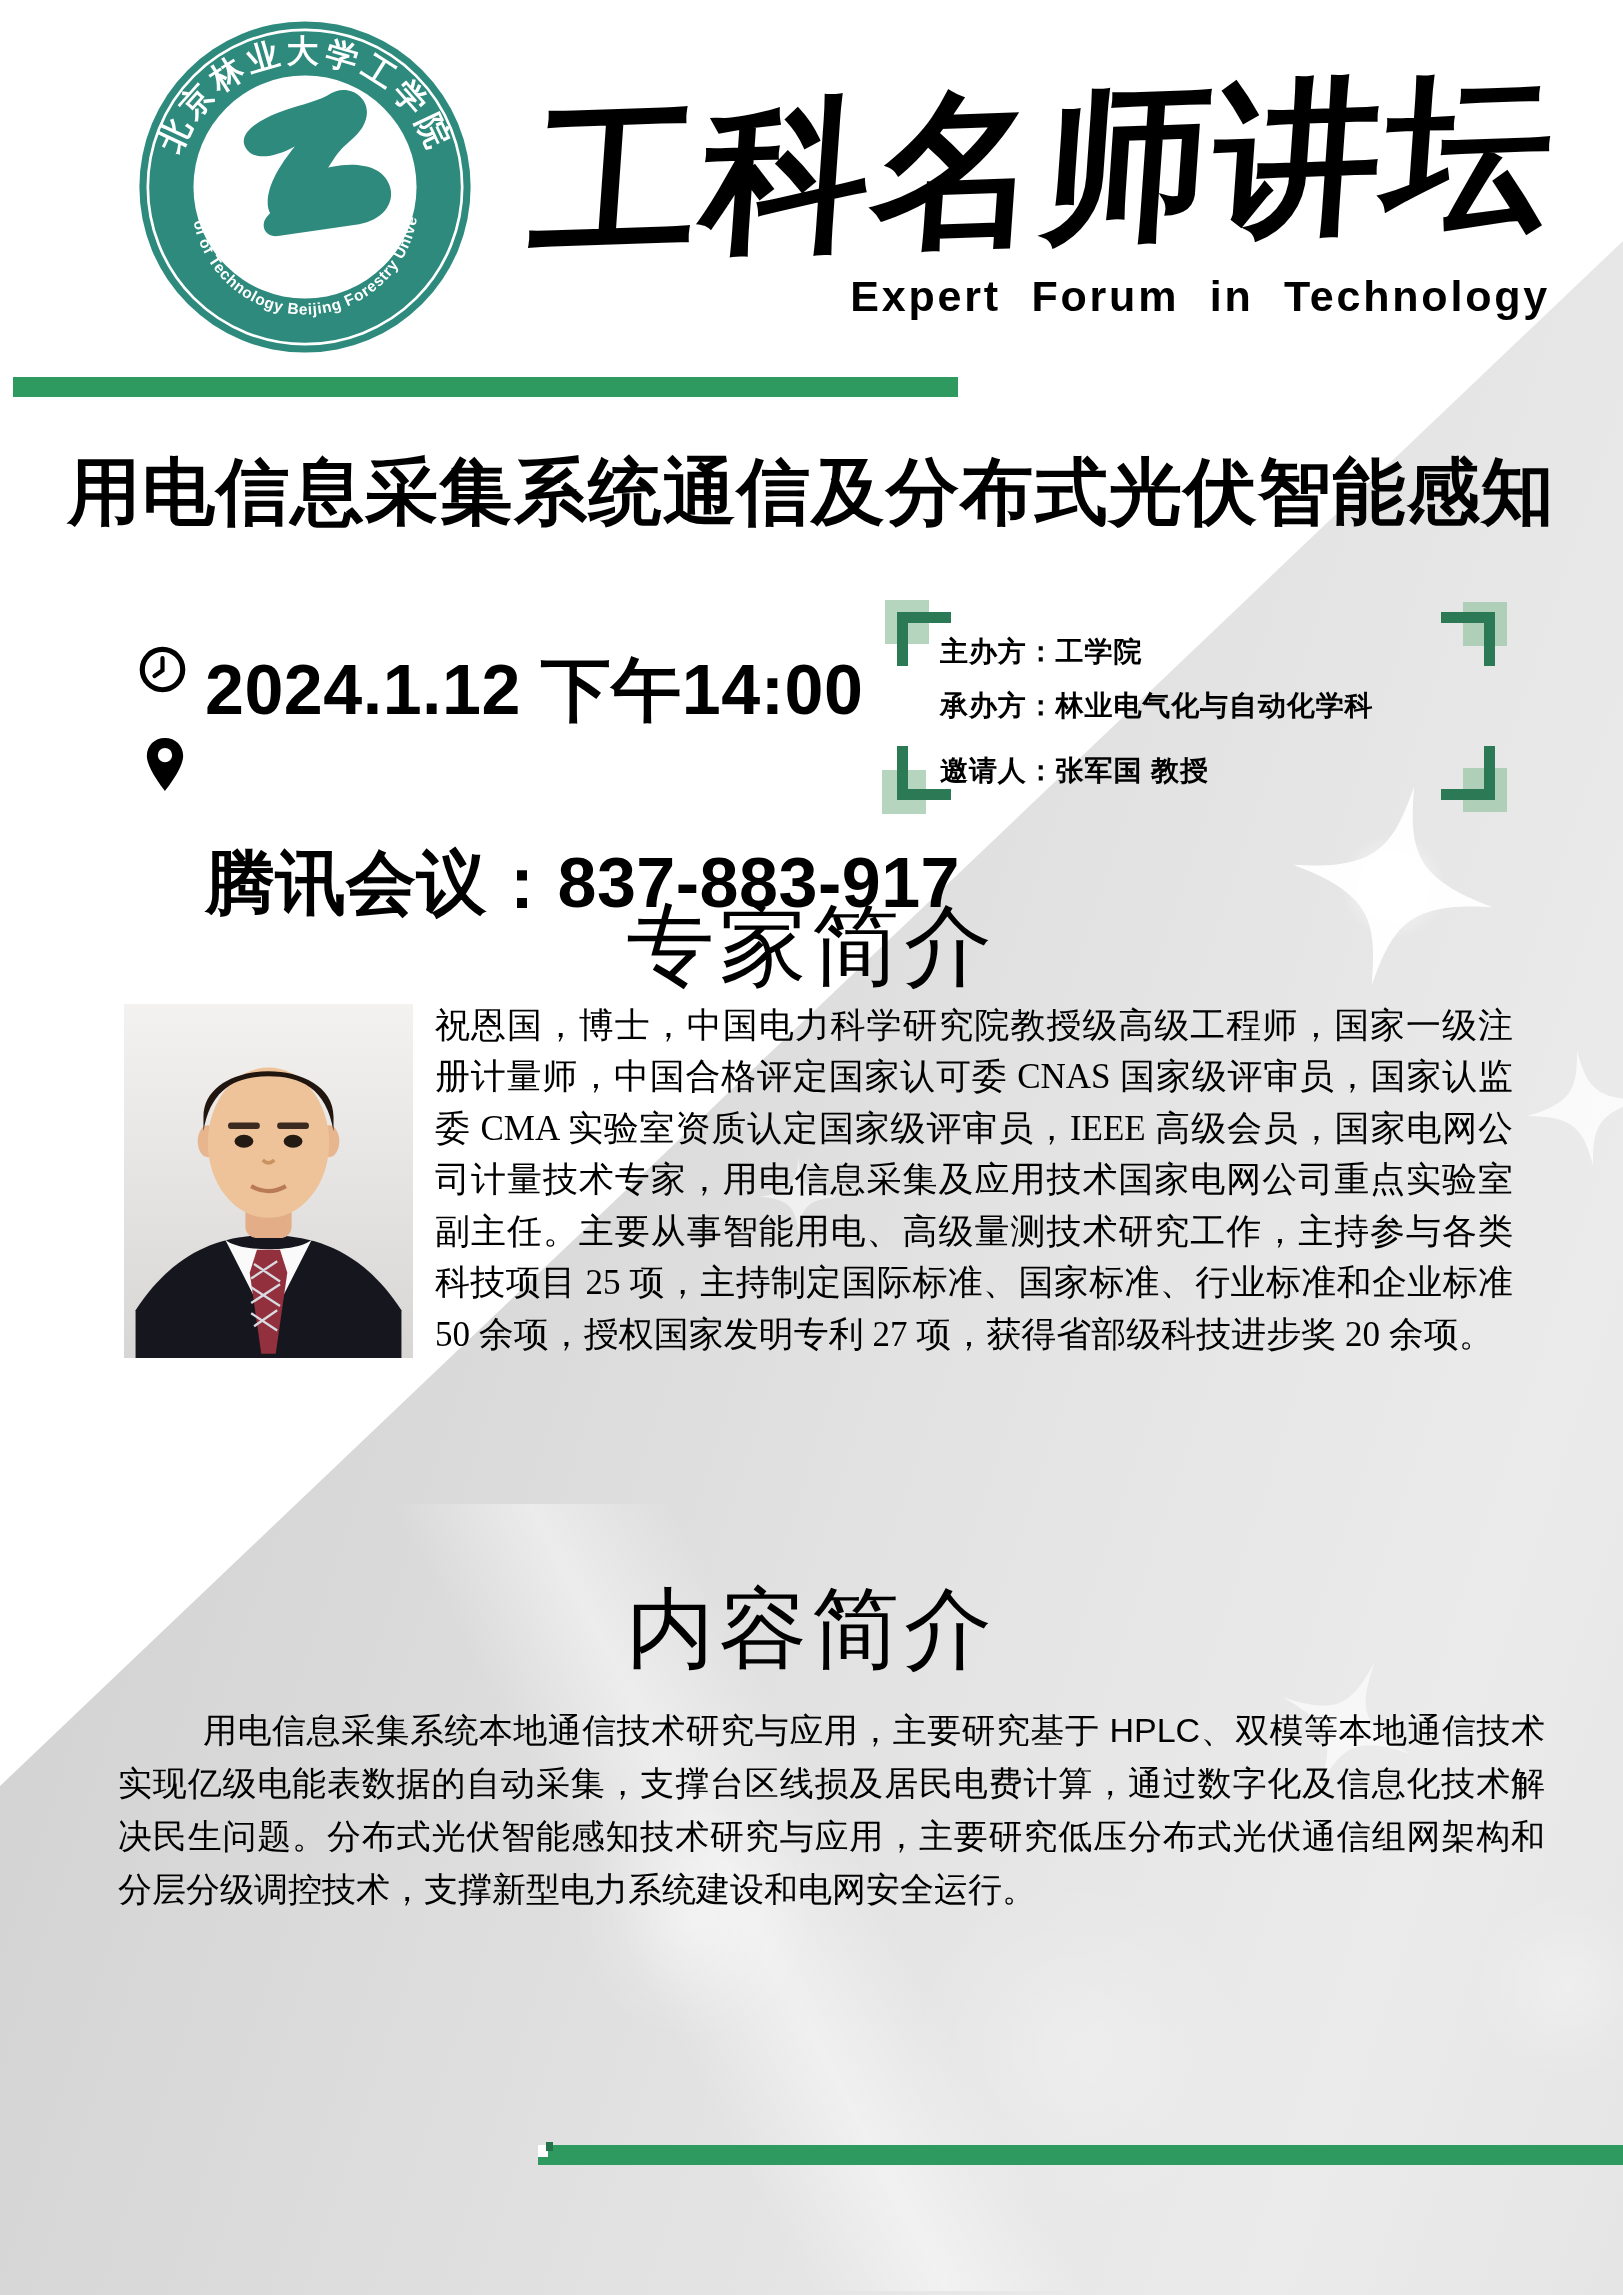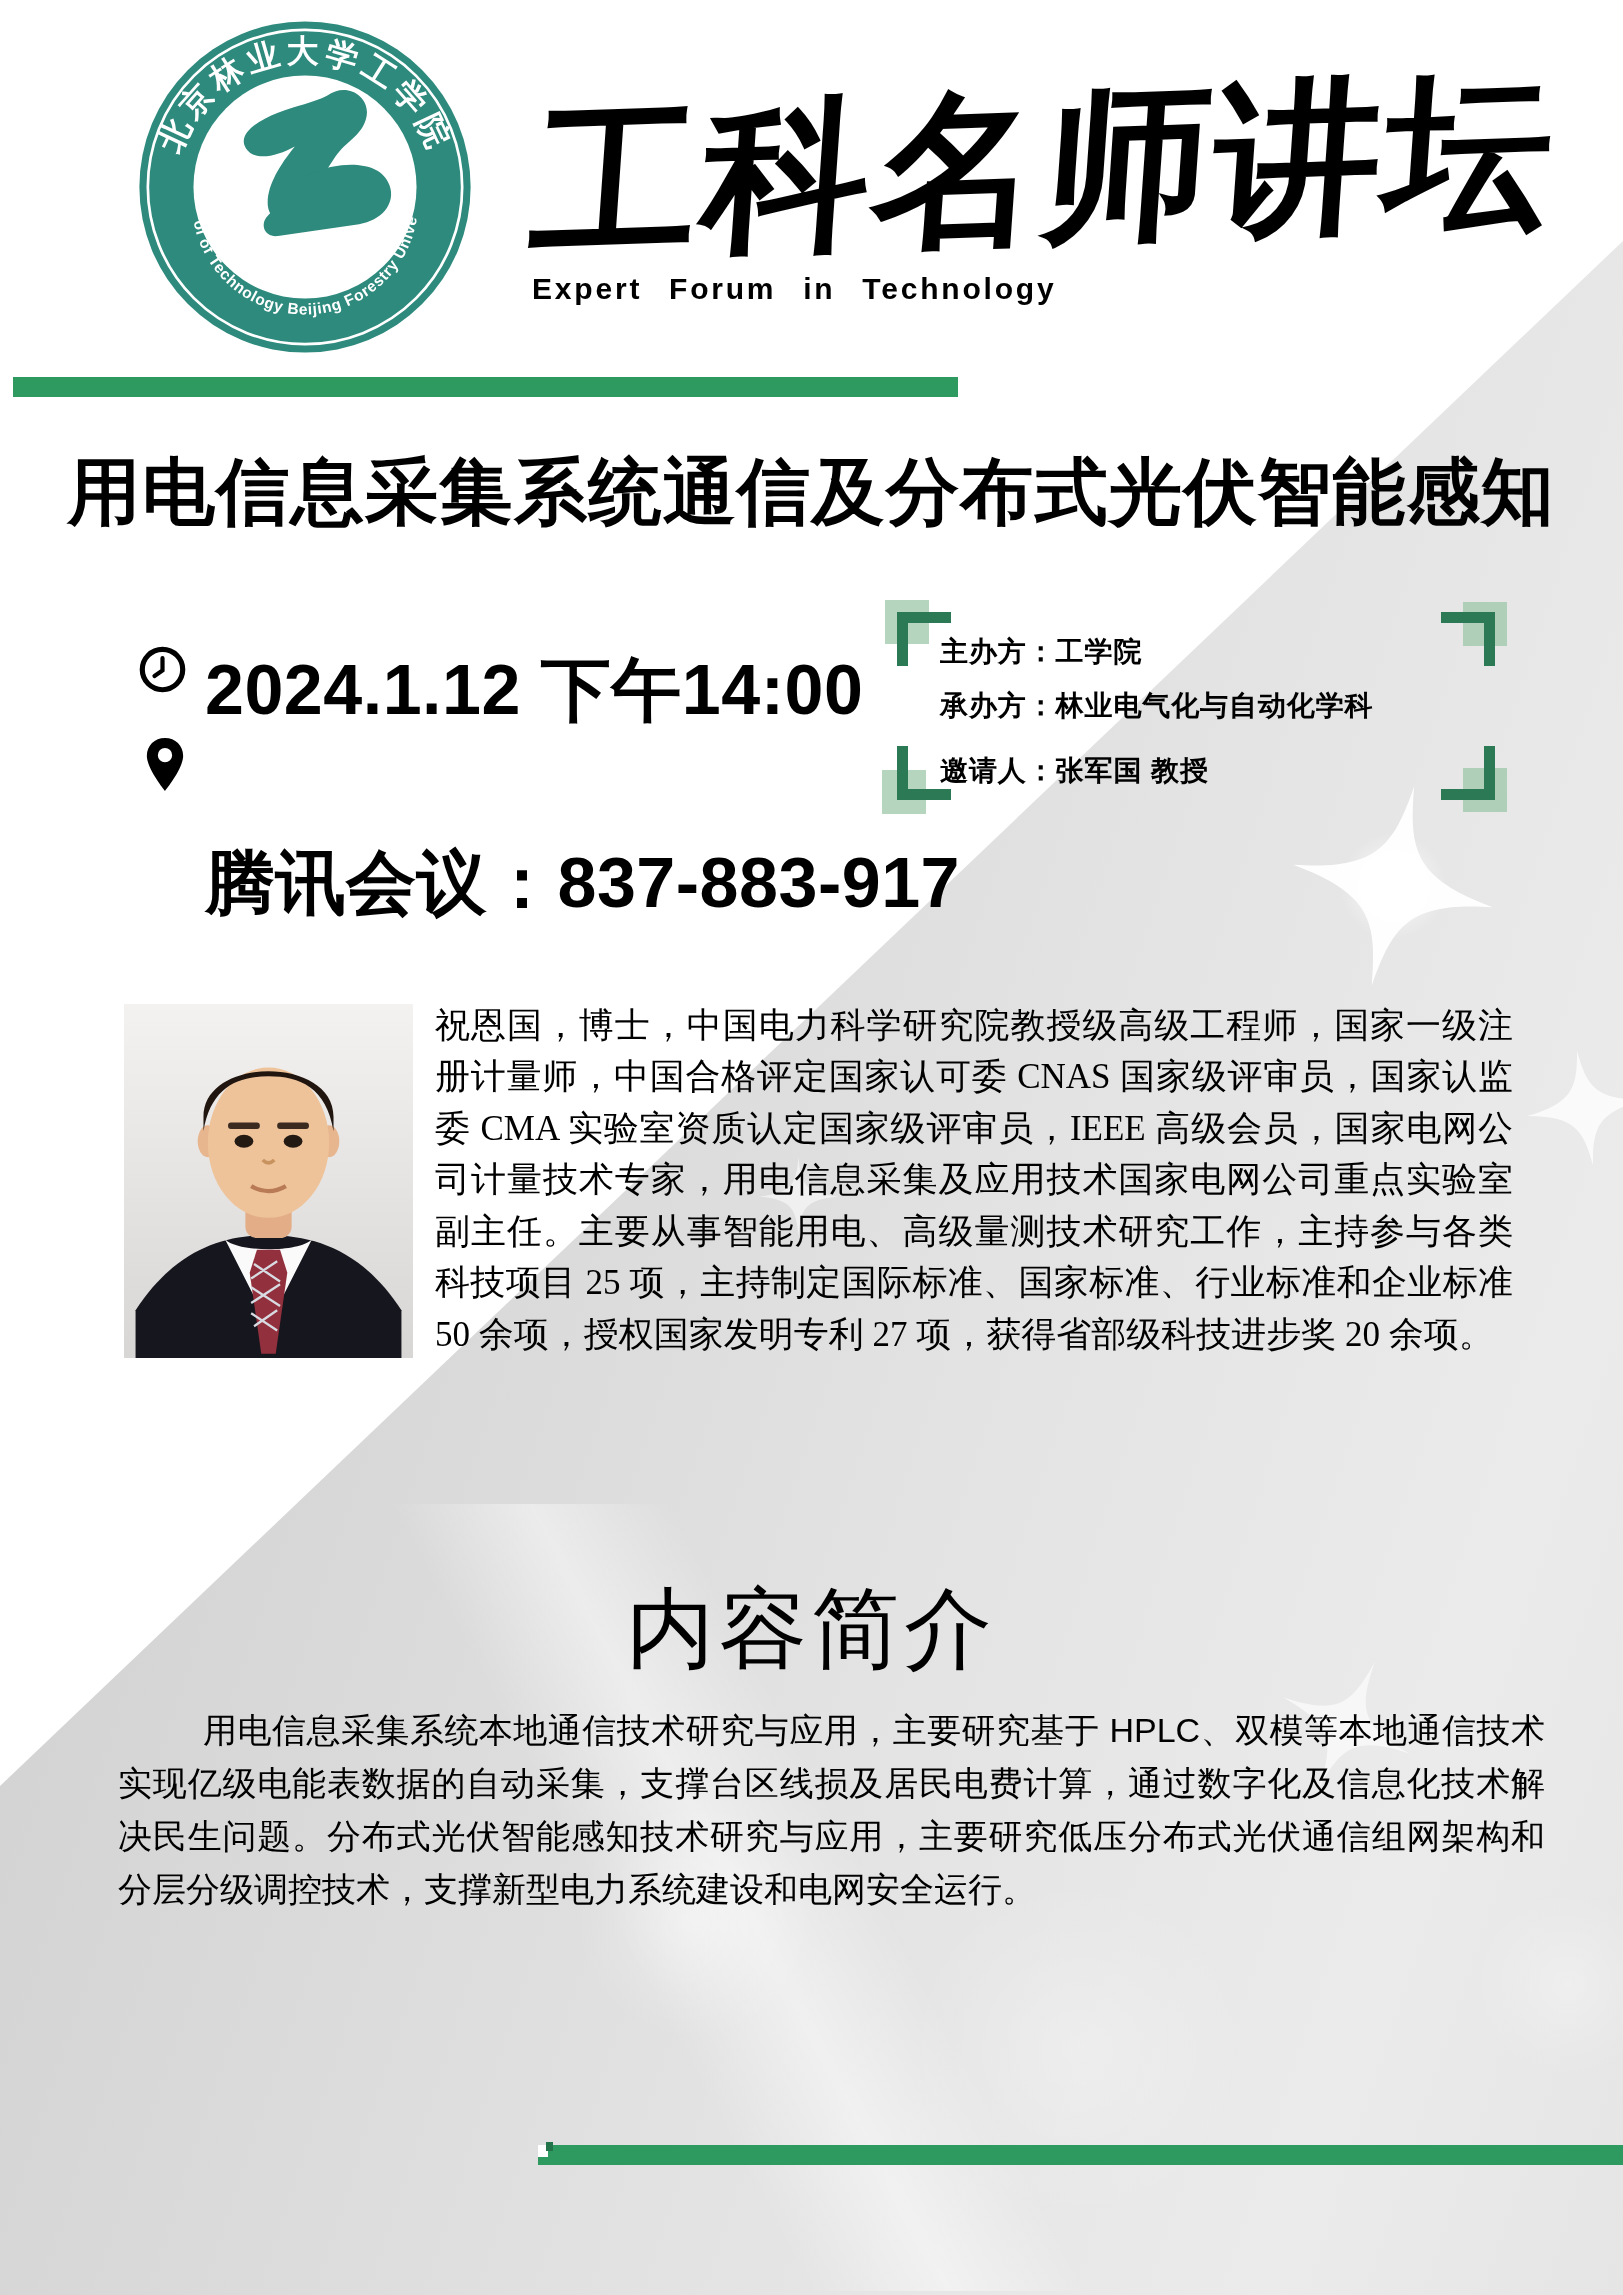--- a/index.html
+++ b/index.html
@@ -24,22 +24,22 @@
     background:radial-gradient(circle,rgba(255,255,255,.85) 0%,rgba(255,255,255,.25) 45%,rgba(255,255,255,0) 70%);}
   
   .logo{position:absolute;left:136px;top:17.6px;width:338px;height:338px;}
   .callig{
     position:absolute;left:532px;top:51px;width:1018px;height:231px;
     font-family:"DejaVu Serif","Liberation Serif",serif;font-weight:700;
     font-size:167px;line-height:231px;text-align:center;letter-spacing:3.7px;
     transform:rotate(-2deg) skewX(-6deg);white-space:nowrap;
   }
   .subtitle{
-    position:absolute;left:532px;top:272px;width:1018px;text-align:left;
-    font-size:30px;font-weight:700;letter-spacing:2.8px;word-spacing:15.7px;white-space:nowrap;
+    position:absolute;left:532px;top:272px;width:1018px;text-align:right;
+    font-size:43px;font-weight:700;letter-spacing:2.8px;word-spacing:15.7px;white-space:nowrap;
   }
   .bar{position:absolute;background:#2f9a5f;}
   .bar-top{left:13px;top:377px;width:945px;height:20.4px;}
   .bar-bottom{left:538px;top:2145px;width:1085px;height:20px;}
   .bar-bottom .notch{position:absolute;left:0;top:0;width:10.2px;height:12px;background:#fff;}
   .bar-bottom .notch-tab{position:absolute;left:8.3px;top:-2.8px;width:6.5px;height:8.3px;background:#23744a;}
   
   .main-title{
     position:absolute;left:0;top:444px;width:1623px;text-align:center;
     font-size:73px;font-weight:900;letter-spacing:1.4px;white-space:nowrap;
@@ -158,20 +158,21 @@
     <div class="sq" style="left:882px;top:770px;"></div>
     <div class="bk bl" style="left:897px;top:746px;"></div>
     <div class="sq" style="left:1463px;top:768px;"></div>
     <div class="bk br" style="left:1441px;top:746px;"></div>
 
     <div class="box-line bl-0">主办方：工学院</div>
     <div class="box-line bl-1">承办方：林业电气化与自动化学科</div>
     <div class="box-line bl-2">邀请人：张军国  教授</div>
   </div>
 
+  <div class="section-head head-expert">专家简介</div>
 
   <div class="bio-wrap">
     <svg class="photo" viewBox="0 0 200 245" preserveAspectRatio="none">
       <defs>
         <linearGradient id="pbg" x1="0" y1="0" x2="0" y2="1">
           <stop offset="0%" stop-color="#f3f2f0"></stop>
           <stop offset="100%" stop-color="#d8d6d4"></stop>
         </linearGradient>
       </defs>
       <rect x="0" y="0" width="200" height="245" fill="url(#pbg)"></rect>

